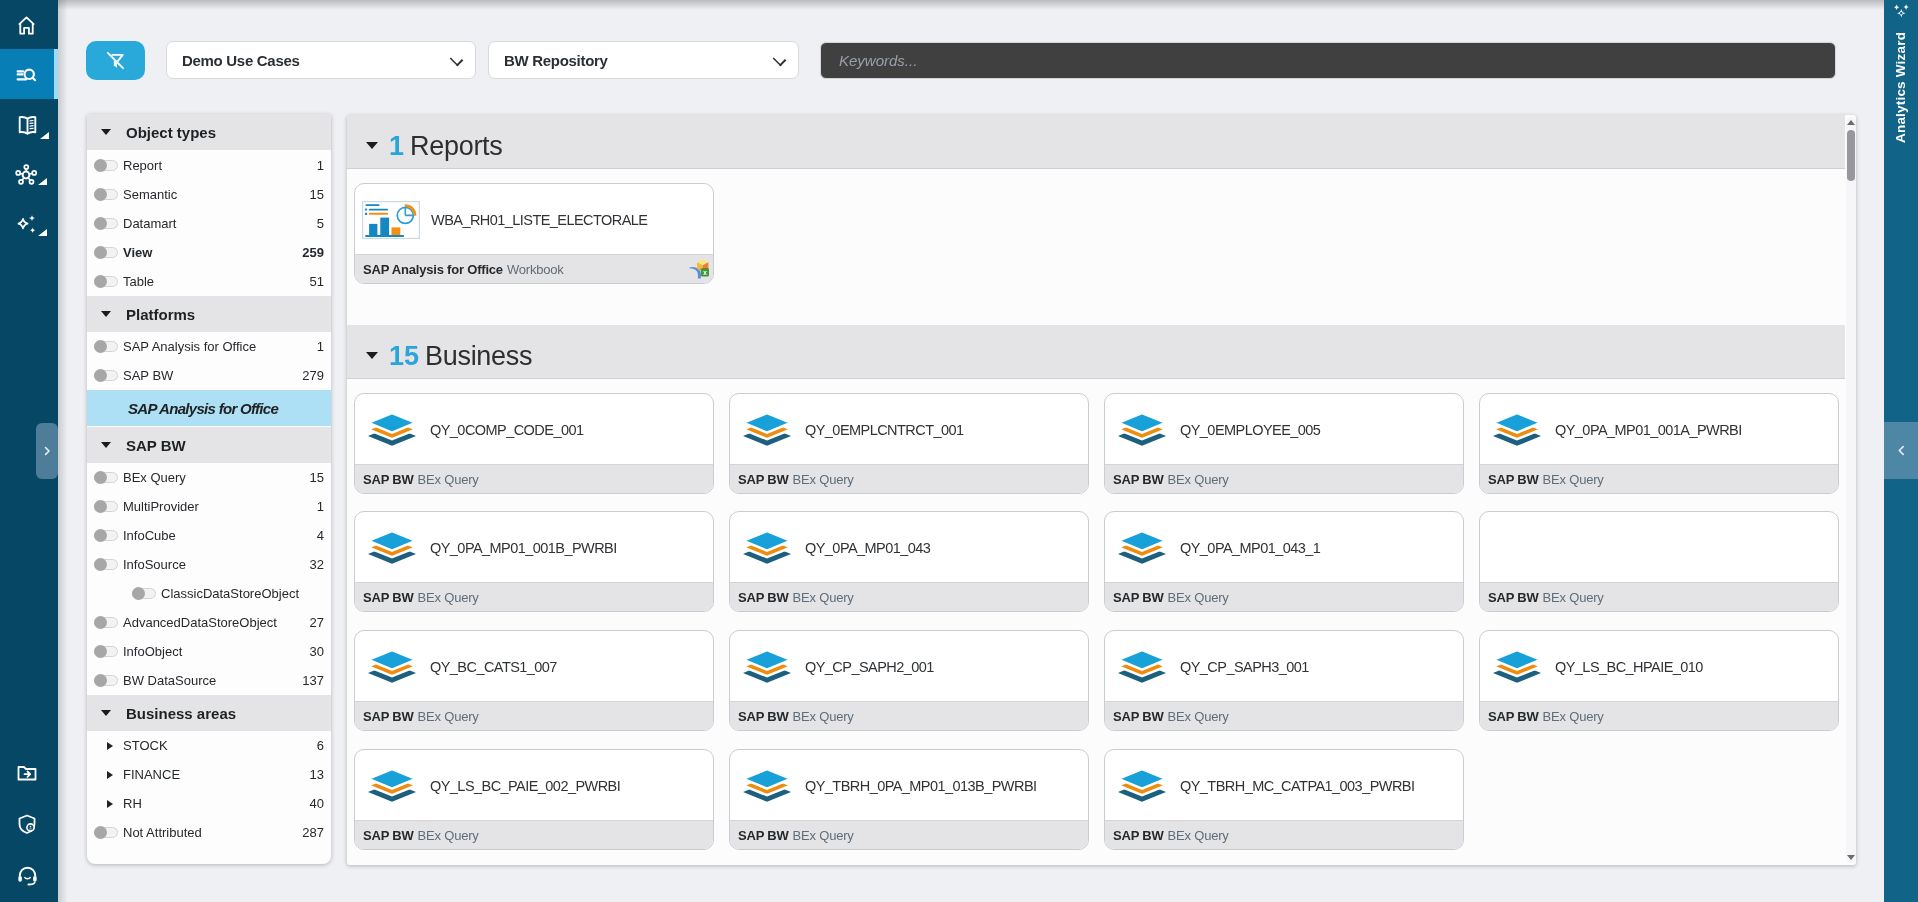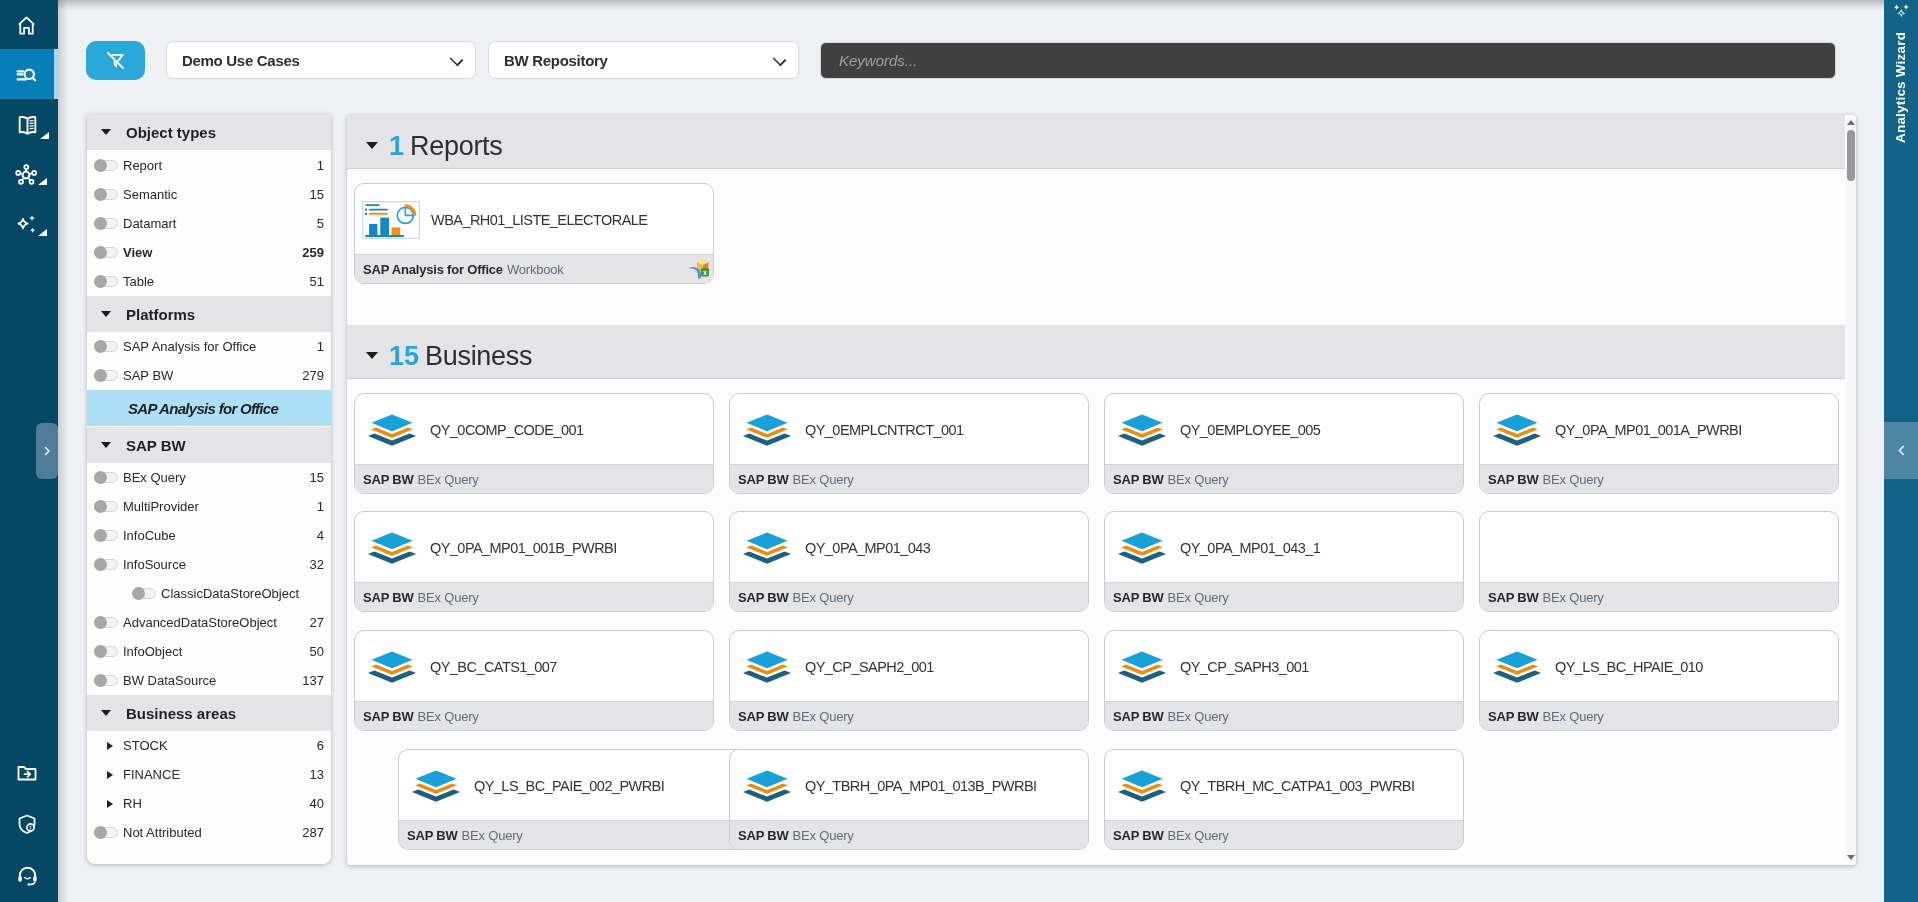--- a/index.html
+++ b/index.html
@@ -102,21 +102,21 @@
   <div class="fsel">
       <span>SAP Analysis for Office</span>
     </div>
   <div class="fhead" style="top:313px;"><span class="tri"></span>SAP BW</div>
   <div class="frow" style="top:349px;"><span class="tog"></span>BEx Query<span class="cnt">15</span></div>
   <div class="frow" style="top:378px;"><span class="tog"></span>MultiProvider<span class="cnt">1</span></div>
   <div class="frow" style="top:407px;"><span class="tog"></span>InfoCube<span class="cnt">4</span></div>
   <div class="frow" style="top:436px;"><span class="tog"></span>InfoSource<span class="cnt">32</span></div>
   <div class="frow" style="top:465px;margin-left:38px;"><span class="tog"></span>ClassicDataStoreObject<span class="cnt">13</span></div>
   <div class="frow" style="top:494px;"><span class="tog"></span>AdvancedDataStoreObject<span class="cnt">27</span></div>
-  <div class="frow" style="top:523px;"><span class="tog"></span>InfoObject<span class="cnt">50</span></div>
+  <div class="frow" style="top:523px;"><span class="tog"></span>InfoObject<span class="cnt">30</span></div>
   <div class="frow" style="top:552px;"><span class="tog"></span>BW DataSource<span class="cnt">137</span></div>
   <div class="fhead" style="top:581px;"><span class="tri"></span>Business areas</div>
   <div class="frow" style="top:617px;"><span class="tri-r"></span>STOCK<span class="cnt">6</span></div>
   <div class="frow" style="top:646px;"><span class="tri-r"></span>FINANCE<span class="cnt">13</span></div>
   <div class="frow" style="top:675px;"><span class="tri-r"></span>RH<span class="cnt">40</span></div>
   <div class="frow" style="top:704px;"><span class="tog"></span>Not Attributed<span class="cnt">287</span></div>
 </div>
 
 <div class="mpanel" id="mpanel">
   <svg width="0" height="0" style="position:absolute;">
@@ -308,21 +308,21 @@
           <use href="#layers"></use>
         </svg>
         <span class="name">QY_LS_BC_HPAIE_010</span>
       </div>
       <div class="foot">
         <b>SAP BW</b>
         <span class="sub">BEx Query</span>
       </div>
     </div>
 
-  <div class="card" style="left:7px; top:634px;margin-left:44px;">
+  <div class="card" style="left:7px; top:634px;">
       <div class="body">
         <svg class="licon" viewBox="0 0 50 33">
           <use href="#layers"></use>
         </svg>
         <span class="name">QY_LS_BC_PAIE_002_PWRBI</span>
       </div>
       <div class="foot">
         <b>SAP BW</b>
         <span class="sub">BEx Query</span>
       </div>

